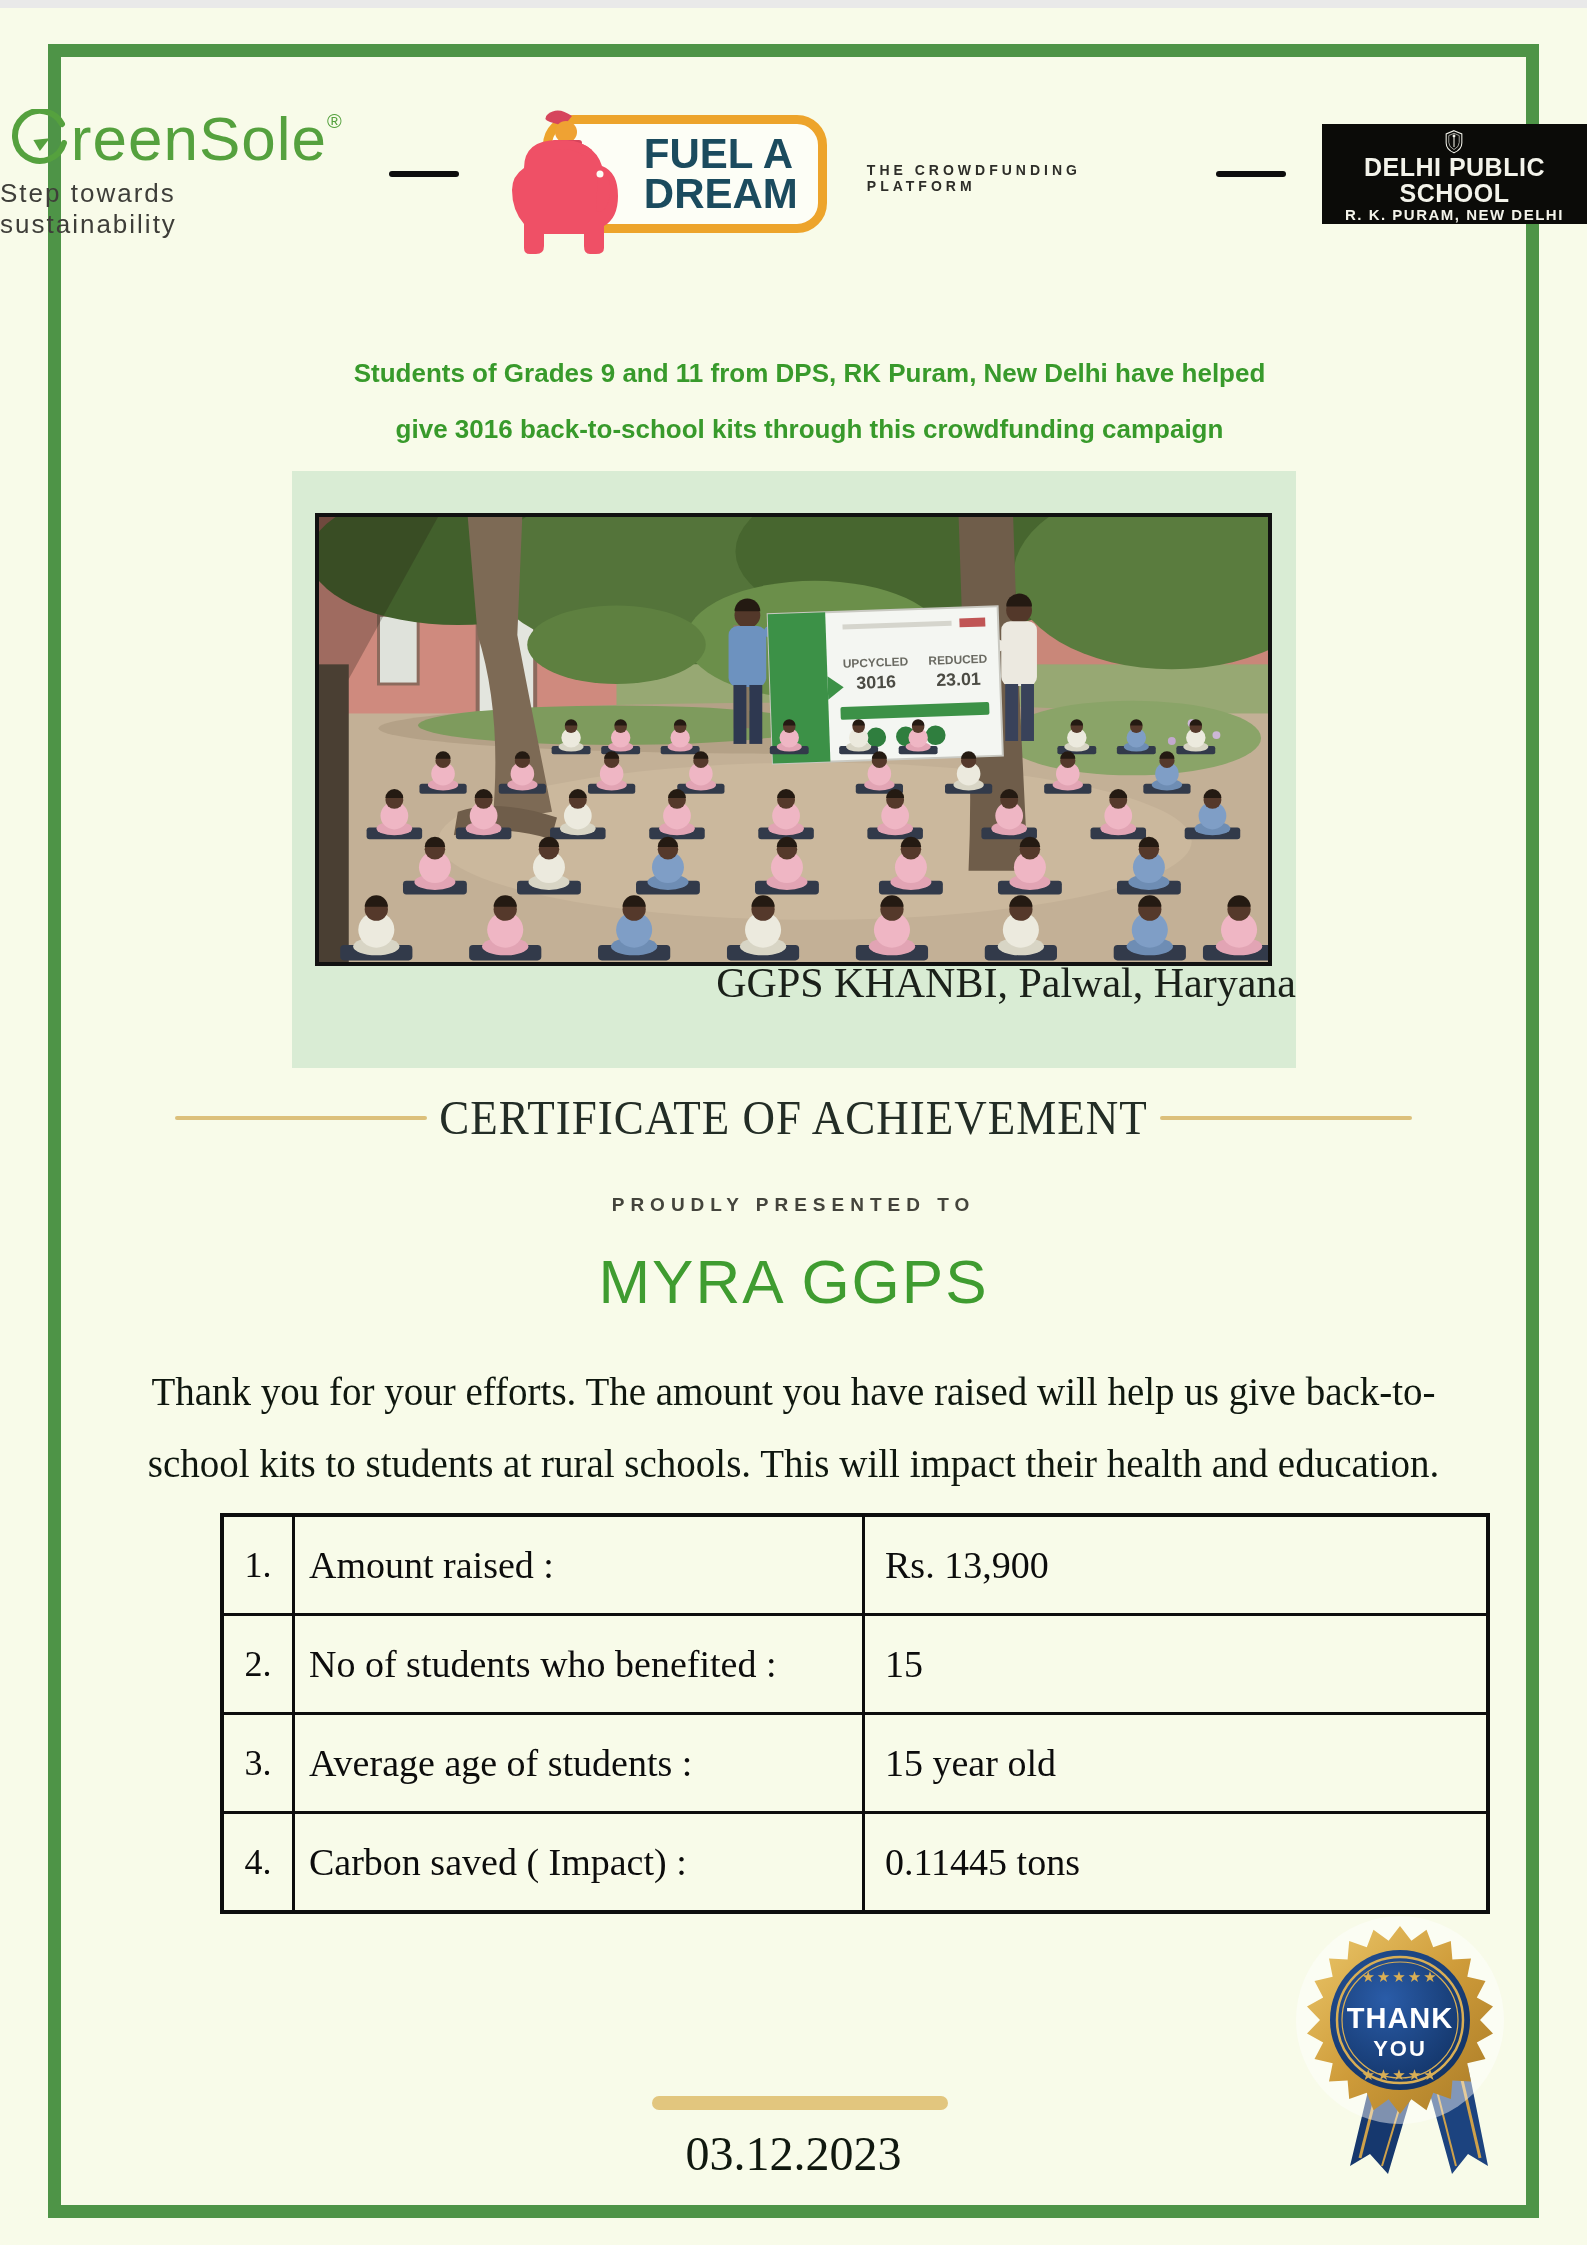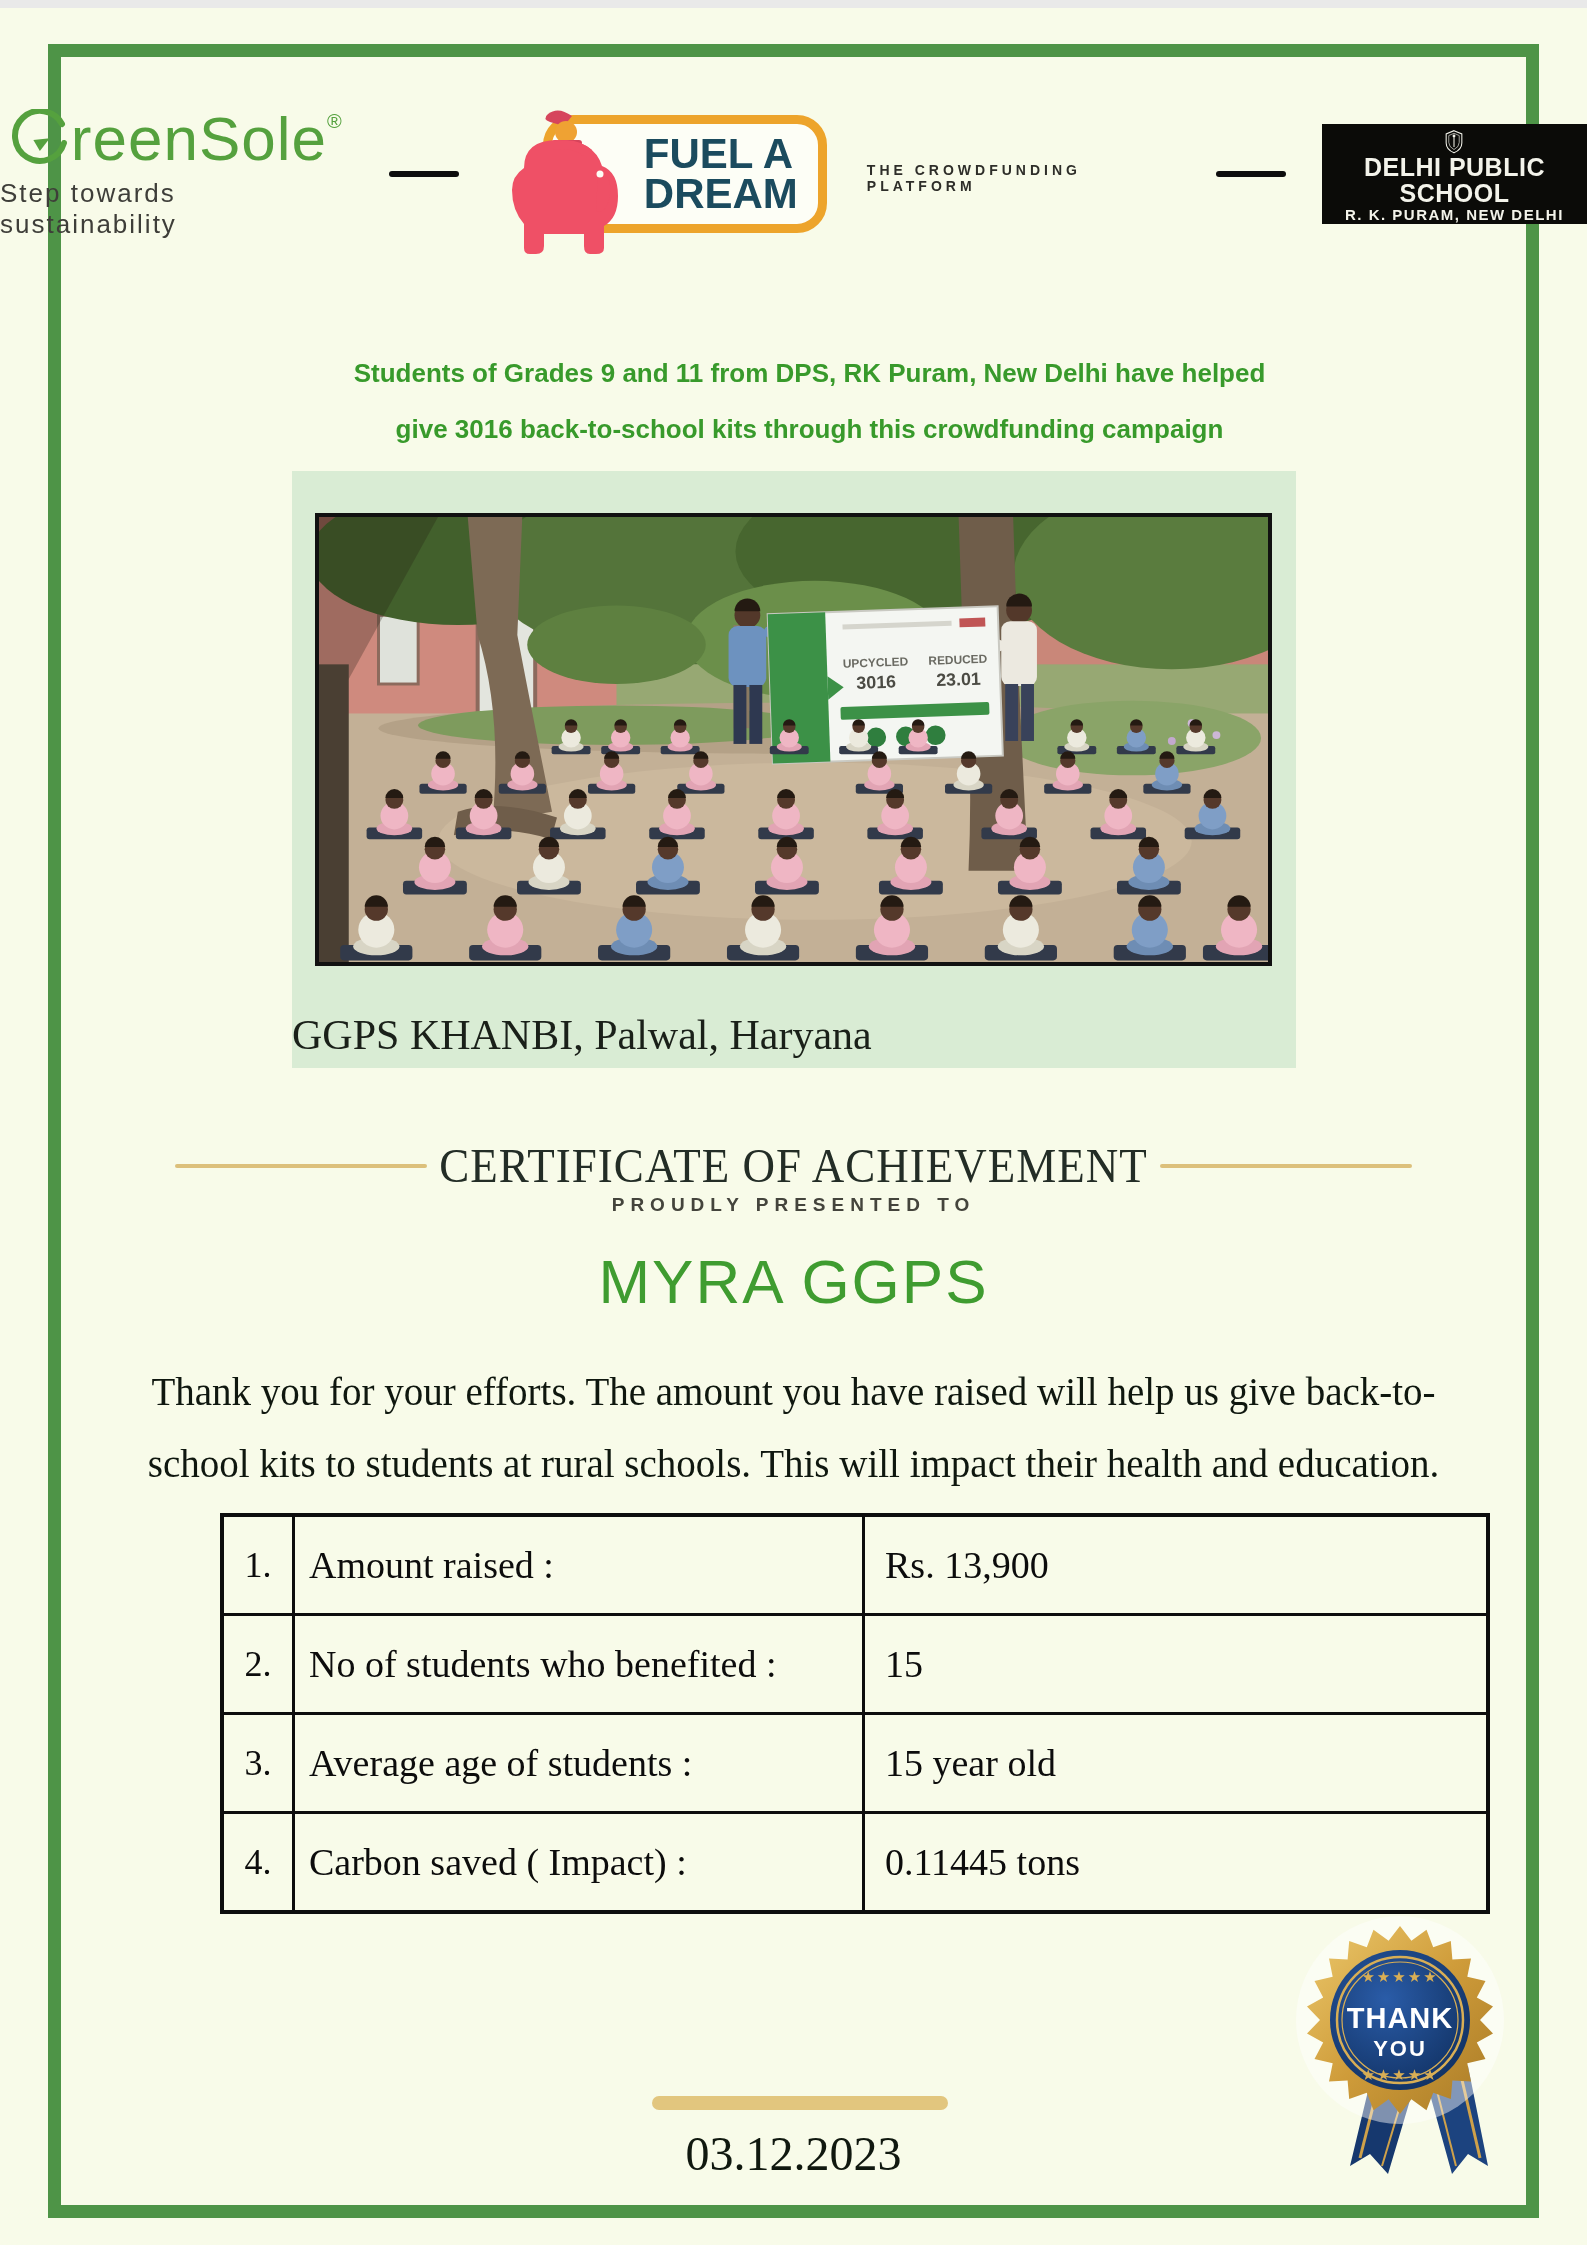--- a/index.html
+++ b/index.html
@@ -25,24 +25,24 @@
   .dps{background:#0b0b08;width:272px;height:100px;display:flex;flex-direction:column;align-items:center;justify-content:flex-start;padding-top:6px;box-sizing:border-box;}
   .dps-l1{color:#f3f3ea;font-size:25px;font-weight:bold;letter-spacing:0.5px;line-height:1.05;text-align:center;}
   .dps-l2{color:#f3f3ea;font-size:15px;font-weight:bold;letter-spacing:1.5px;line-height:1.2;}
 
   
   .intro{position:absolute;top:337px;left:16px;width:100%;text-align:center;font-weight:bold;font-size:26px;color:#389a2b;line-height:56px;}
 
   
   .panel{position:absolute;left:292px;top:463px;width:1004px;height:597px;background:#d9ecd4;}
   .photo{position:absolute;left:23px;top:42px;width:957px;height:453px;border:4px solid #111;box-sizing:border-box;display:block;}
-  .caption{position:absolute;left:0;top:540px;width:100%;text-align:left;font-family:"Liberation Serif",serif;font-size:42px;color:#1a2019;}
+  .caption{position:absolute;left:0;top:488px;width:100%;text-align:right;font-family:"Liberation Serif",serif;font-size:42px;color:#1a2019;}
 
   
-  .title-row{position:absolute;top:1132px;left:0;width:100%;display:flex;justify-content:center;align-items:center;gap:12px;}
+  .title-row{position:absolute;top:1084px;left:0;width:100%;display:flex;justify-content:center;align-items:center;gap:12px;}
   .gold-line{width:252px;height:4px;background:#dcc07b;border-radius:2px;}
   .cert-title{font-family:"Liberation Serif",serif;font-size:45px;color:#232d26;letter-spacing:1px;transform:scaleY(1.06);}
   .presented{position:absolute;top:1186px;left:0;width:100%;text-align:center;font-size:19px;font-weight:600;letter-spacing:6px;color:#44443c;}
   .big-name{position:absolute;top:1238px;left:0;width:100%;text-align:center;font-size:62px;font-weight:500;letter-spacing:2px;color:#3f9c30;}
   .body-text{position:absolute;top:1348px;left:0;width:100%;text-align:center;font-family:"Liberation Serif",serif;font-size:39px;color:#0f170f;line-height:72px;}
 
   
   .info-table{position:absolute;left:220px;top:1505px;border-collapse:collapse;font-family:"Liberation Serif",serif;font-size:38px;color:#0c0c0c;}
   .info-table td{border:3px solid #0d0d0d;height:94px;vertical-align:middle;}
   .info-table{border:4px solid #0d0d0d;}

